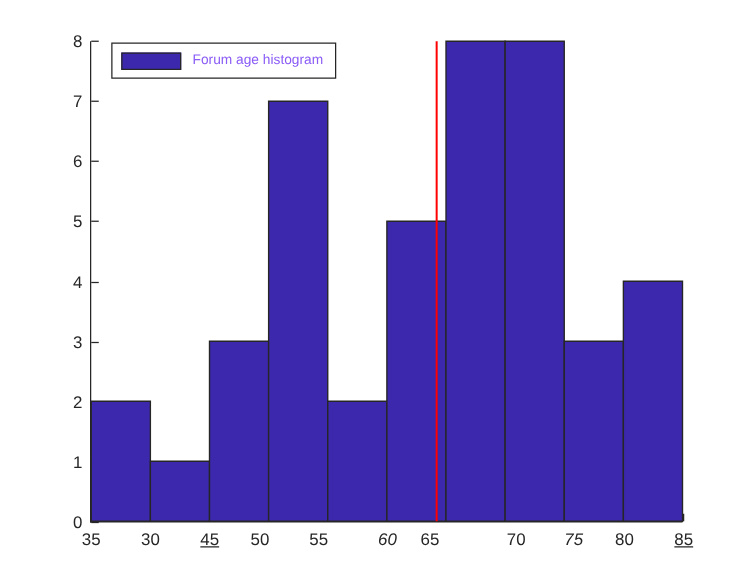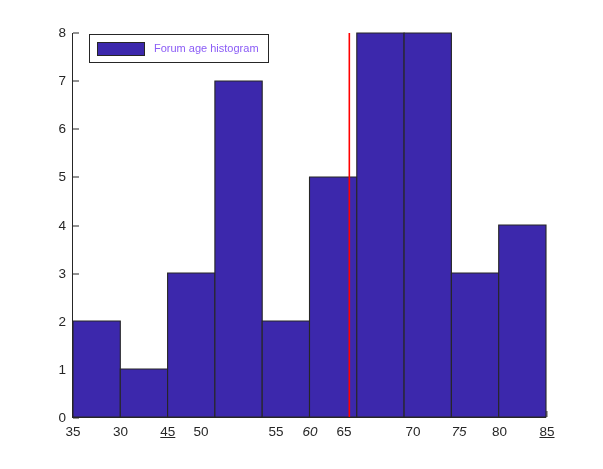--- a/index.html
+++ b/index.html
@@ -150,23 +150,23 @@
       </div>
 
     <div id="x-axis">
         <div class="x-tick-mark" style="left: 0px;"></div>
         <div class="x-tick-label" style="left: 0px;">35</div>
         <div class="x-tick-mark" style="left: 47.4px;"></div>
         <div class="x-tick-label" style="left: 47.4px;">30</div>
         <div class="x-tick-mark" style="left: 94.8px;"></div>
         <div class="x-tick-label" style="left: 94.8px; text-decoration: underline;">45</div>
         <div class="x-tick-mark" style="left: 142.2px;"></div>
-        <div class="x-tick-label" style="left: 128px;">50</div>
+        <div class="x-tick-label" style="left: 135px;">50</div>
         <div class="x-tick-mark" style="left: 189.6px;"></div>
-        <div class="x-tick-label" style="left: 203px;">55</div>
+        <div class="x-tick-label" style="left: 182px;">55</div>
         <div class="x-tick-mark" style="left: 237px;"></div>
         <div class="x-tick-label" style="left: 237px; font-style: italic;">60</div>
         <div class="x-tick-mark" style="left: 284.4px;"></div>
         <div class="x-tick-label" style="left: 271px;">65</div>
         <div class="x-tick-mark" style="left: 331.8px;"></div>
         <div class="x-tick-label" style="left: 340px;">70</div>
         <div class="x-tick-mark" style="left: 379.2px;"></div>
         <div class="x-tick-label" style="left: 386px; font-style: italic;">75</div>
         <div class="x-tick-mark" style="left: 426.6px;"></div>
         <div class="x-tick-label" style="left: 426.6px;">80</div>

